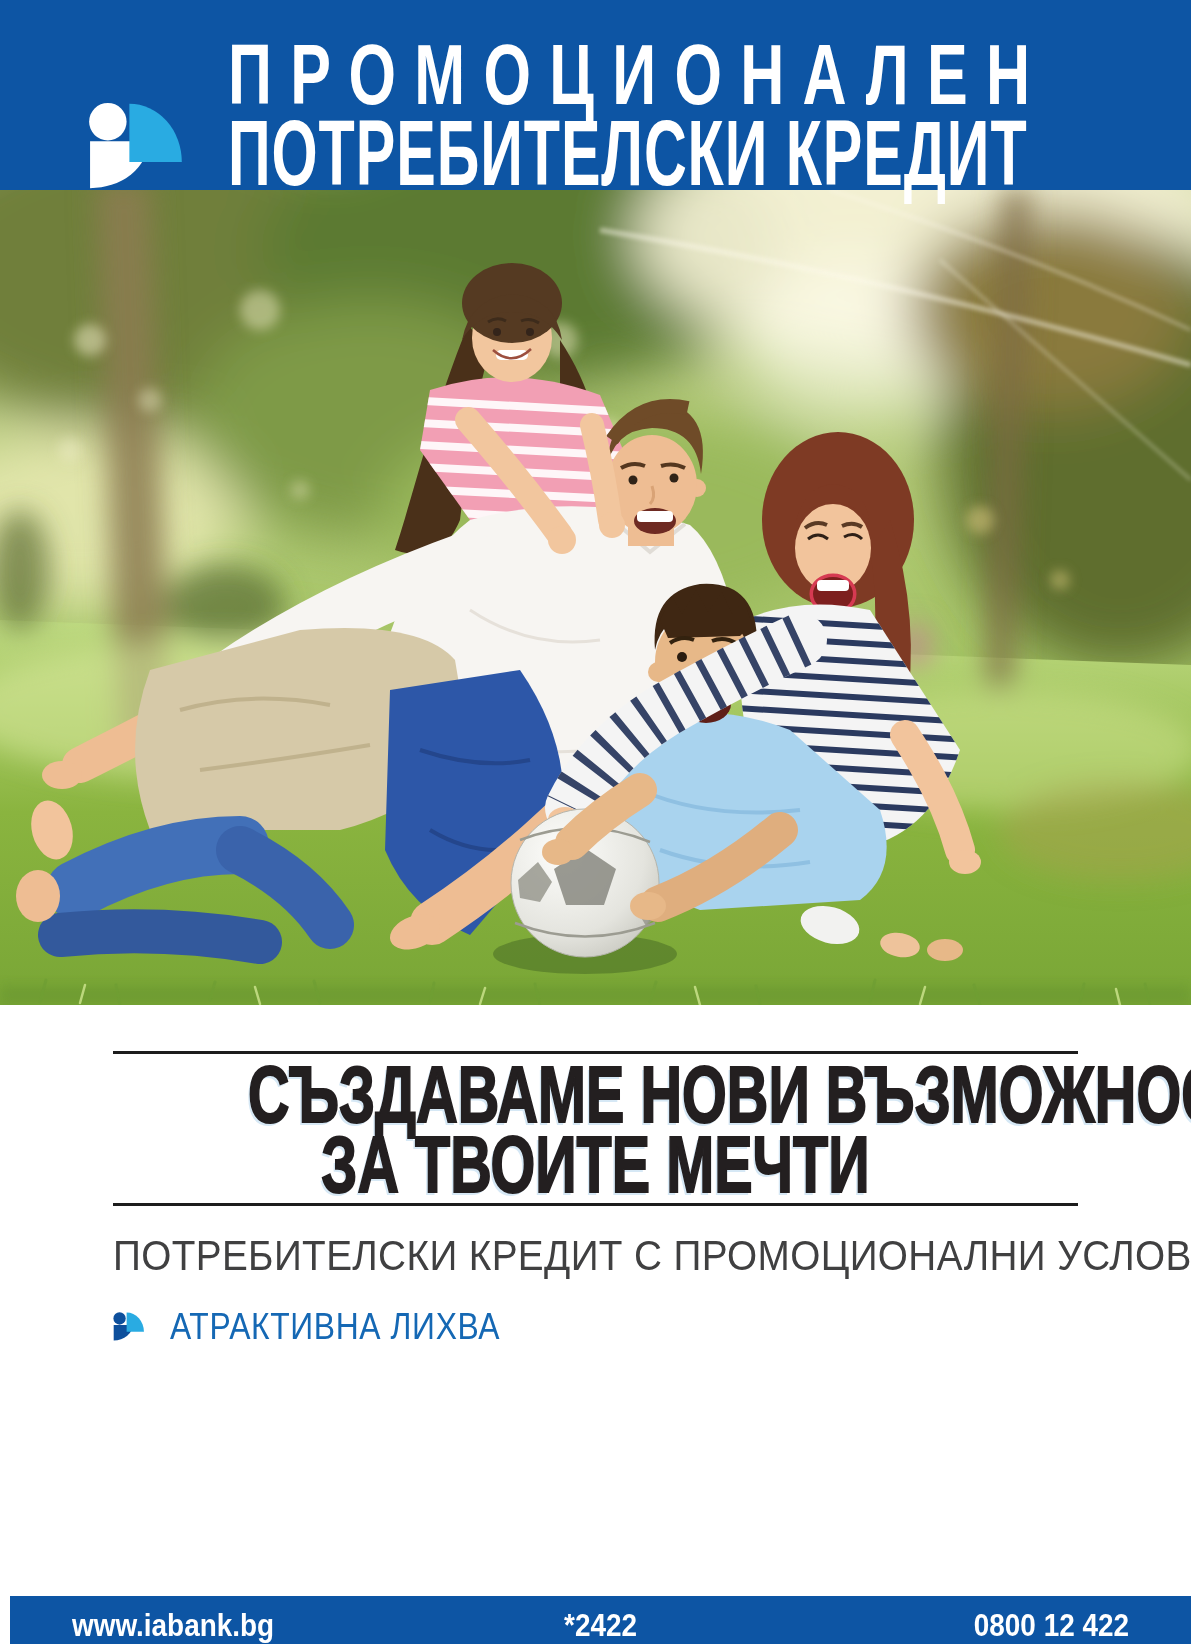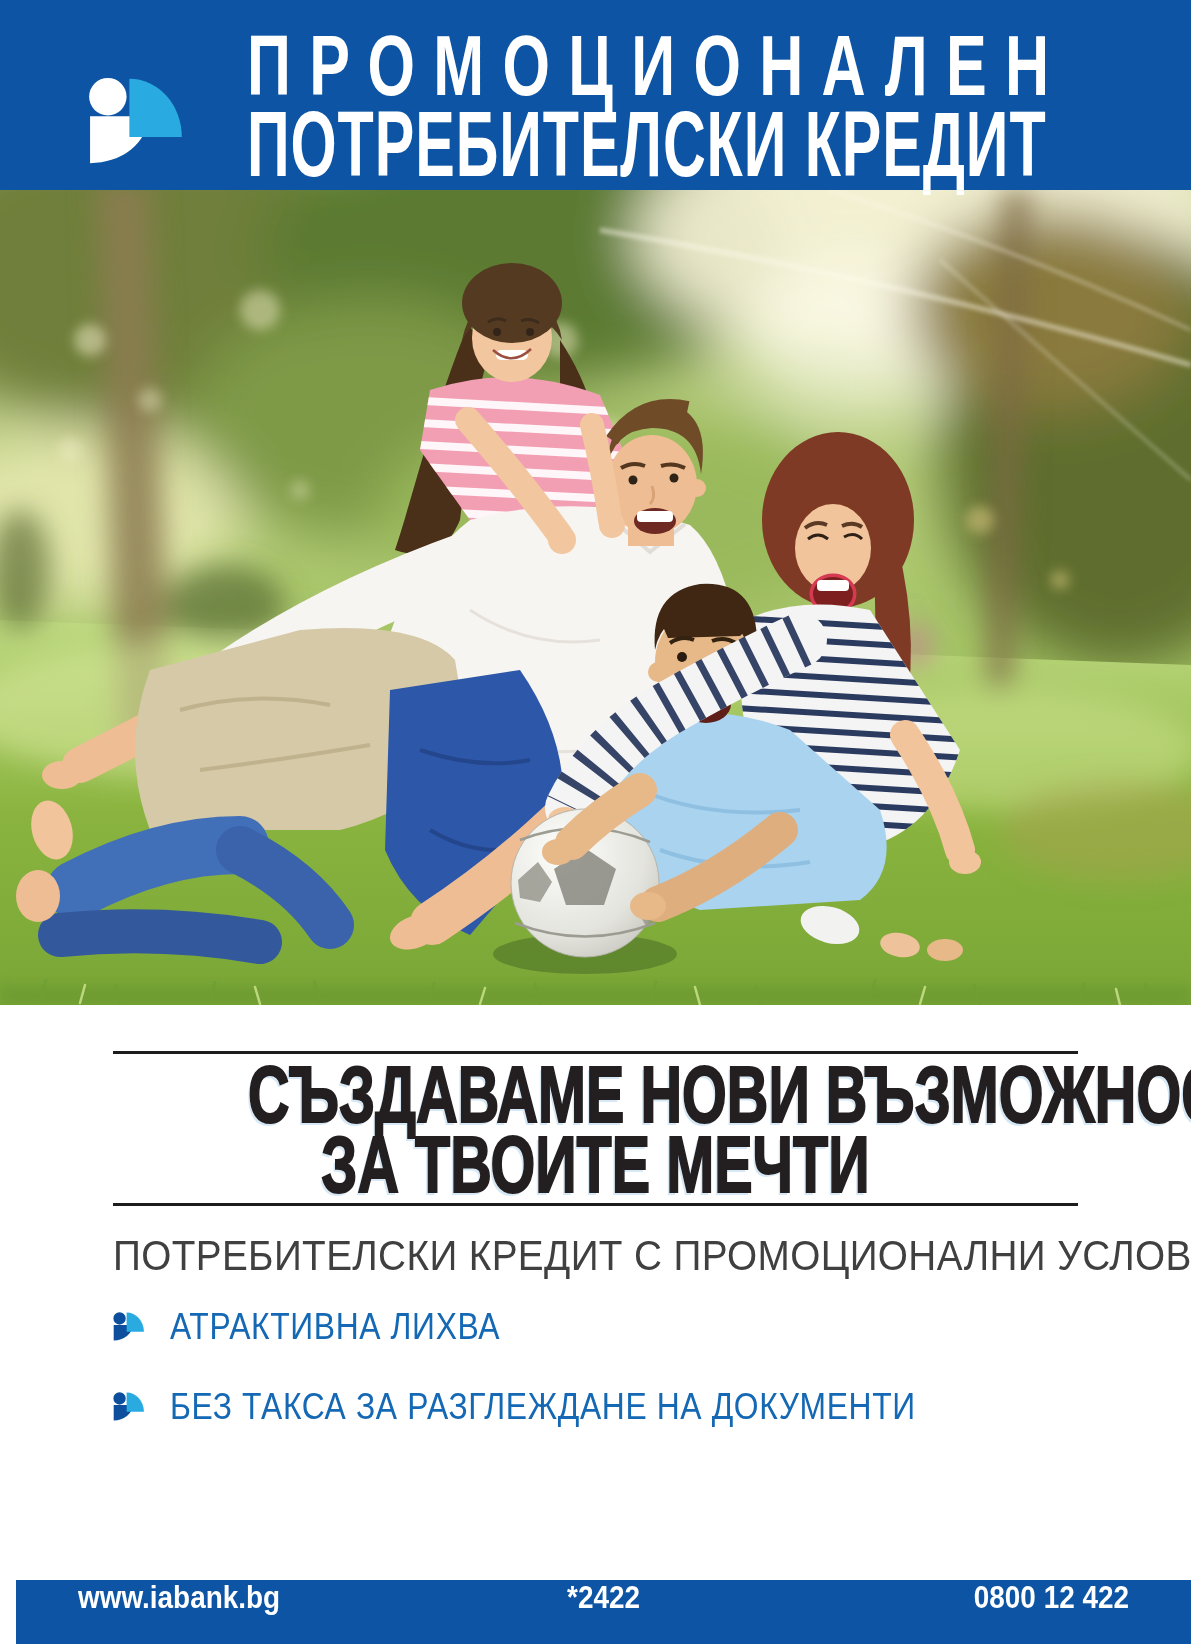--- a/index.html
+++ b/index.html
@@ -1,20 +1,20 @@
 <!DOCTYPE html>
 <html><head>
 <meta charset="utf-8">
 <style>
   html,body{margin:0;padding:0;background:#9aa0a6;}
   .page{position:relative;width:1191px;height:1644px;background:#ffffff;overflow:hidden;
         font-family:"Liberation Sans",sans-serif;margin:0 auto;}
   
   .band{background:#0d55a4;}
-  .header{height:190px;display:flex;align-items:center;padding-left:88px;box-sizing:border-box;gap:19px;}
+  .header{height:190px;display:flex;align-items:flex-end;padding-left:88px;box-sizing:border-box;}
   .logo-svg{width:94px;height:88px;color:#ffffff;margin-top:51px;display:block;flex:none;}
   .title{margin:22px 0 0 46px;}
   .t1{color:#fff;font-weight:700;font-size:86px;line-height:0.78;letter-spacing:0.30em;
       transform:scaleX(0.71);transform-origin:left top;white-space:nowrap;}
   .t2{color:#fff;font-weight:700;font-size:92px;line-height:0.78;margin-top:10px;letter-spacing:0.015em;
       transform:scaleX(0.645);transform-origin:left top;white-space:nowrap;}
   
   .photo{height:815px;}
   .photo svg{display:block;width:100%;height:100%;}
   
@@ -27,21 +27,21 @@
       white-space:nowrap;-webkit-text-stroke:2px #231f20;
       text-shadow:-3px 3px 0 rgba(70,150,210,0.22);}
   .subhead{margin:28px 0 0 0;color:#404041;font-weight:400;font-size:43px;line-height:1;
       transform:scaleX(0.90);transform-origin:left top;white-space:nowrap;letter-spacing:0.01em;}
   .benefits{list-style:none;margin:10px 0 0 0;padding:0;text-align:center;}
   .benefits li{display:flex;align-items:center;height:80px;}
   .bullet-svg{width:31px;height:29px;color:#0d4f9c;display:block;flex:none;}
   .benefit-label{display:inline-block;margin-left:26px;color:#1568b4;font-size:37px;line-height:1;
       transform:scaleX(0.86);transform-origin:left center;white-space:nowrap;letter-spacing:0.02em;}
   
-  .footer{position:absolute;left:16px;right:0;bottom:0;height:64px;display:flex;align-items:flex-start;
+  .footer{position:absolute;left:10px;right:0;bottom:0;height:48px;display:flex;align-items:flex-end;
       padding:0 62px;box-sizing:border-box;color:#ffffff;font-weight:700;font-size:31px;}
   .footer .f-left{flex:1;text-align:left;transform:scaleX(0.9);transform-origin:left center;white-space:nowrap;}
   .footer .f-center{flex:0 0 auto;transform:scaleX(0.9);transform-origin:center;white-space:nowrap;}
   .footer .f-right{flex:1;text-align:right;transform:scaleX(0.9);transform-origin:right center;white-space:nowrap;}
 </style>
 </head>
 <body>
 
 <svg width="0" height="0" style="position:absolute">
   <defs>
@@ -344,26 +344,20 @@
 
     <p class="subhead">ПОТРЕБИТЕЛСКИ КРЕДИТ С ПРОМОЦИОНАЛНИ УСЛОВИЯ:</p>
 
     <ul class="benefits">
       <li>
         <svg class="bullet-svg">
             <use href="#logo-mark"></use>
           </svg>
         <span class="benefit-label">АТРАКТИВНА ЛИХВА</span>
       </li>
-      <li>
-        <svg class="bullet-svg">
-            <use href="#logo-mark"></use>
-          </svg>
-        <span class="benefit-label">БЕЗ ТАКСА ЗА РАЗГЛЕЖДАНЕ НА ДОКУМЕНТИ</span>
-      </li>
     </ul>
   </main>
 
   <footer class="band footer">
     <span class="f-left">www.iabank.bg</span>
     <span class="f-center">*2422</span>
     <span class="f-right">0800 12 422</span>
   </footer>
 
 </div>

